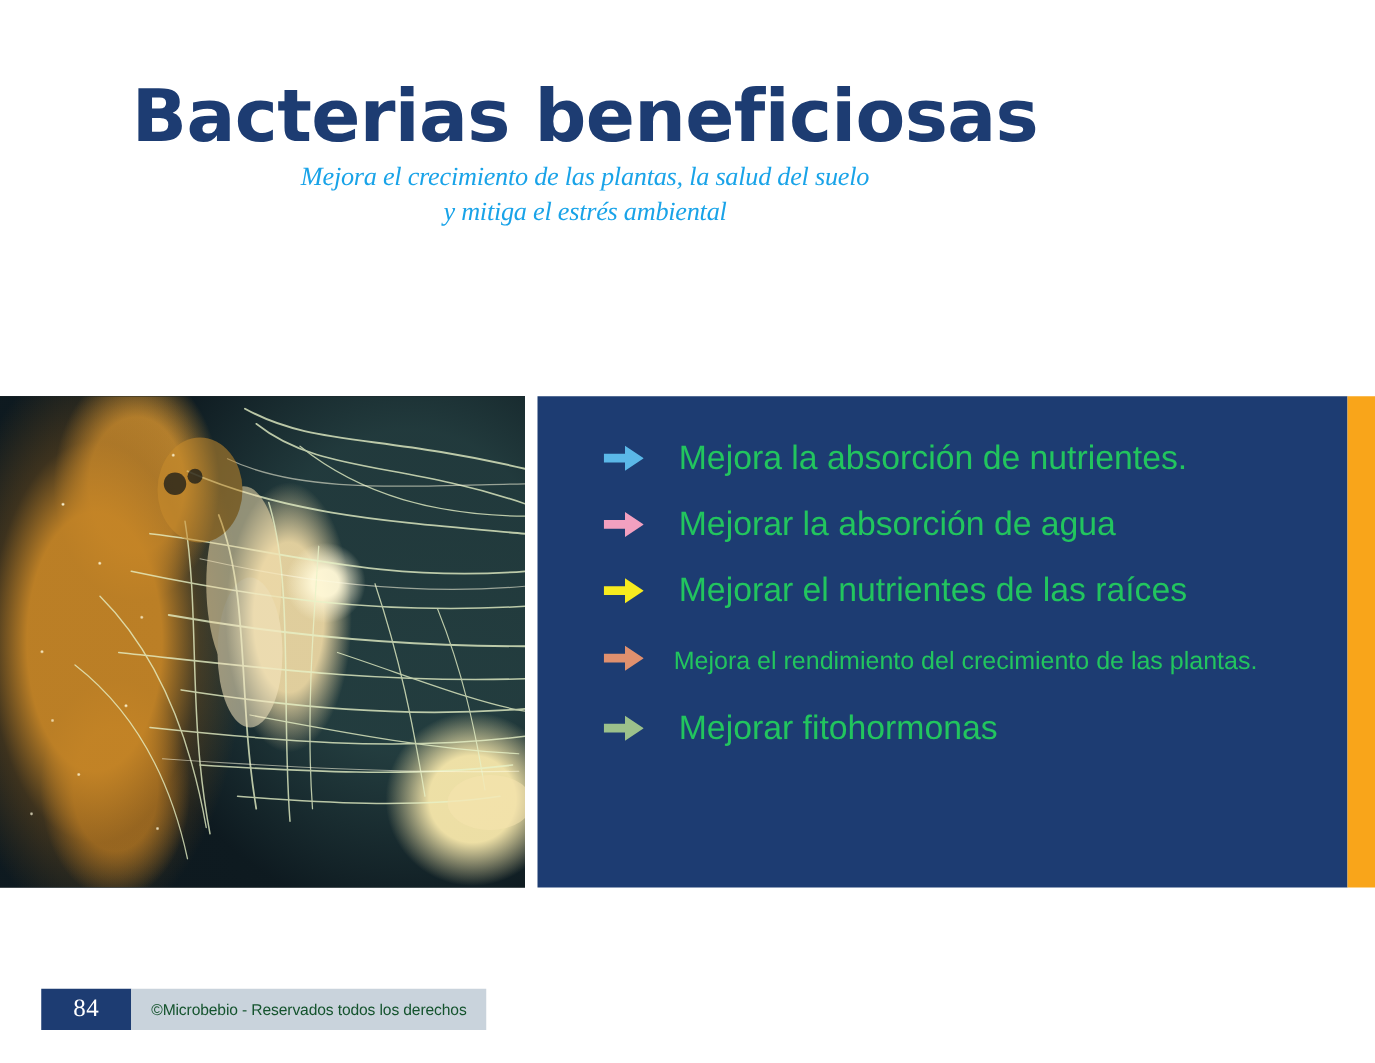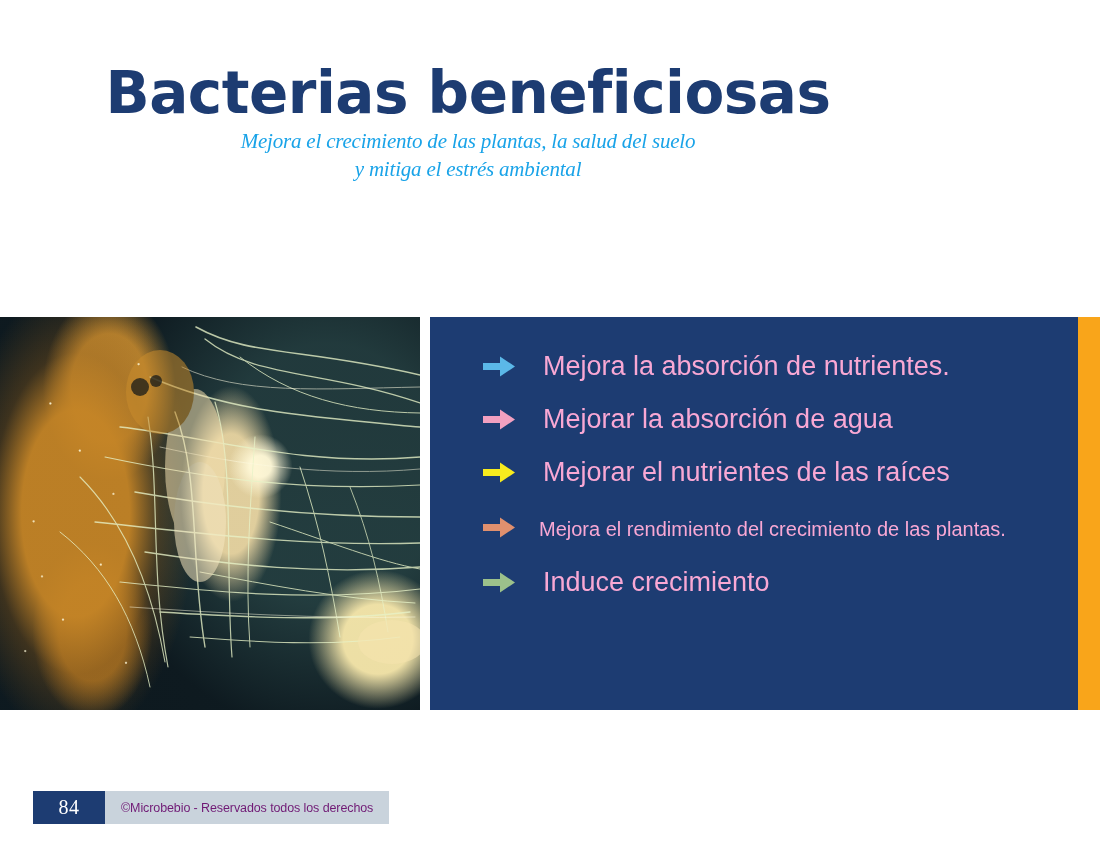--- a/index.html
+++ b/index.html
@@ -120,21 +120,21 @@
   .bullet-list {
     position: absolute;
     left: 0;
     top: 0;
     width: 100%;
     padding: 36px 16px 0 53px;
     box-sizing: border-box;
   }
   .bullet-row {
     display: block;
-    color: #f9a8d4;
+    color: #22c55e;
     font-family: "Liberation Sans", sans-serif;
     font-weight: 400;
     font-size: 27px;
     line-height: 1.0;
     margin-bottom: 26px;
     white-space: normal;
   }
   .bullet-row:last-child { margin-bottom: 0; }
 
   .arrow {
@@ -173,21 +173,21 @@
     color: #ffffff;
     font-family: "Liberation Serif", serif;
     font-size: 20px;
     display: flex;
     align-items: center;
     justify-content: center;
     letter-spacing: 0.5px;
   }
   .copyright {
     background: #c9d3dc;
-    color: #701a75;
+    color: #14532d;
     font-family: "Liberation Sans", sans-serif;
     font-size: 12.5px;
     display: flex;
     align-items: center;
     padding: 0 16px 0 16px;
     letter-spacing: -0.1px;
     white-space: nowrap;
   }
 </style>
 </head>
@@ -283,21 +283,21 @@
             <path d="M0 7 H17 V0.5 L32 10.5 L17 20.5 V14 H0 Z" fill="#e0906e"></path>
           </svg>
         </span><span class="bullet-text">Mejora el rendimiento del crecimiento de las plantas.</span>
       </div>
 
       <div class="bullet-row">
         <span class="arrow">
           <svg width="32" height="21" viewBox="0 0 32 21">
             <path d="M0 7 H17 V0.5 L32 10.5 L17 20.5 V14 H0 Z" fill="#9cc18b"></path>
           </svg>
-        </span><span class="bullet-text">Induce crecimiento</span>
+        </span><span class="bullet-text">Mejorar fitohormonas</span>
       </div>
 
     </div>
   </div>
 
   <div class="accent-bar"></div>
 
   <div class="footer">
     <div class="page-number">84</div>
     <div class="copyright">©Microbebio - Reservados todos los derechos</div>

